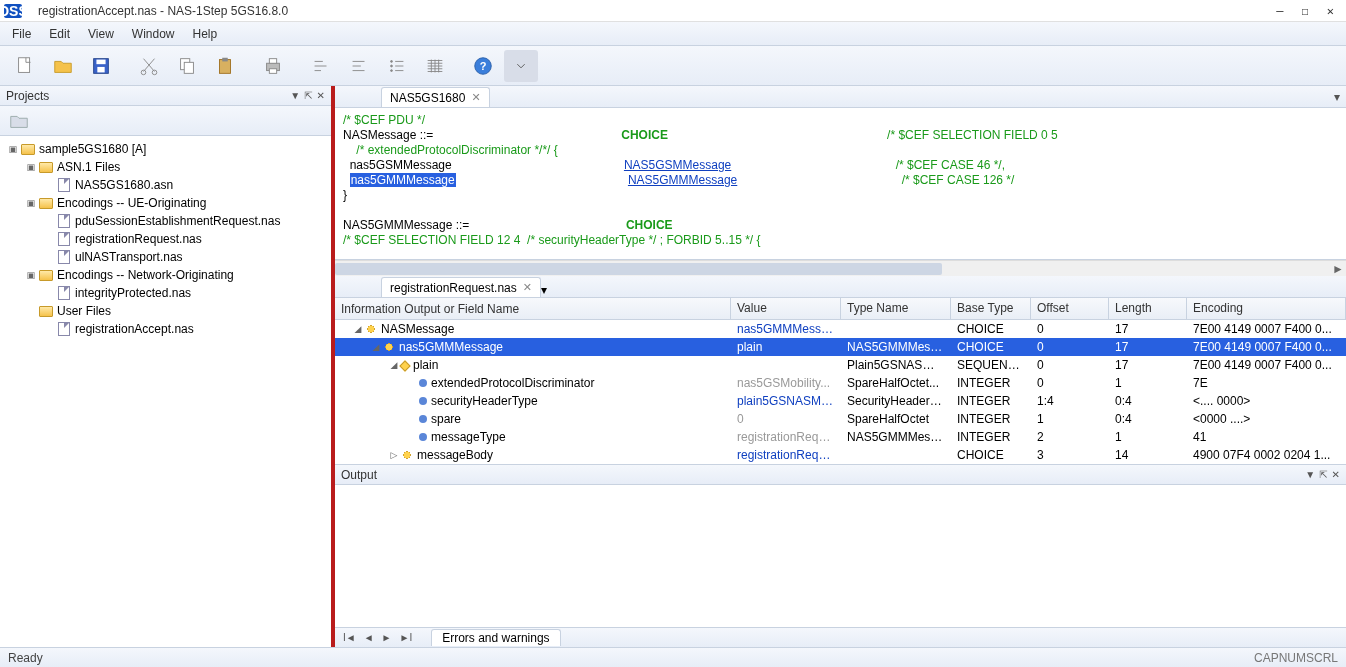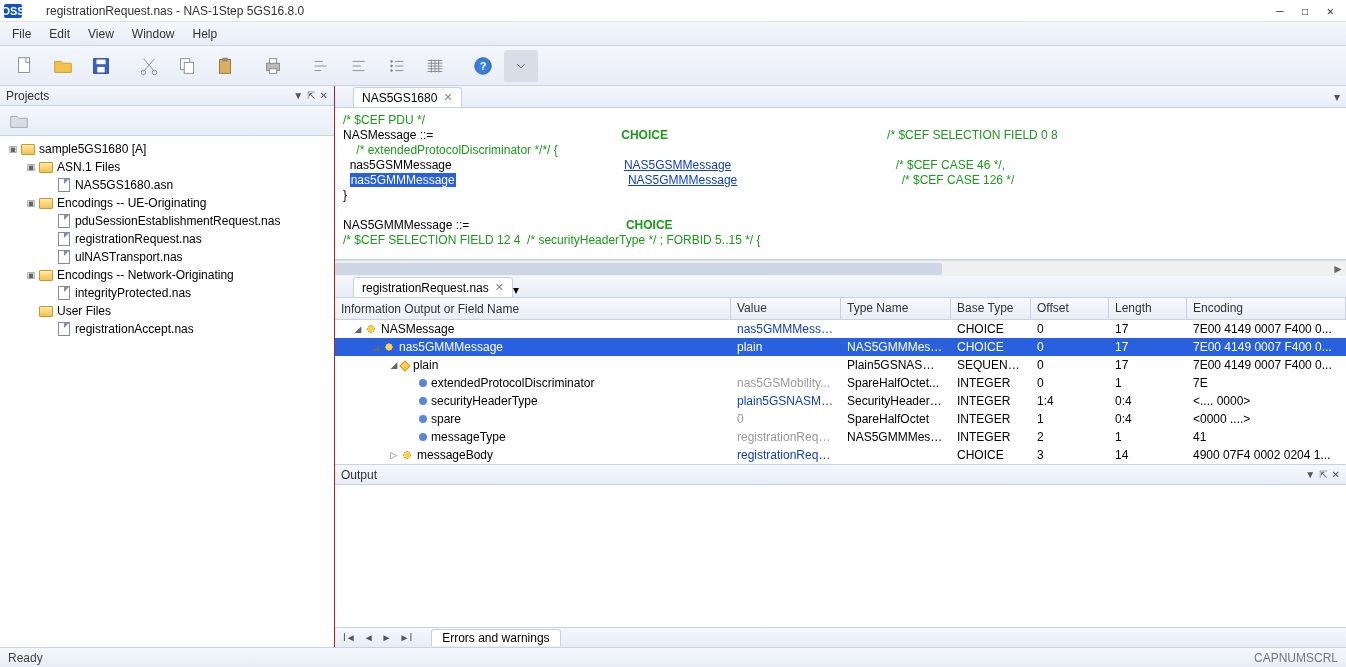--- a/index.html
+++ b/index.html
@@ -1,43 +1,43 @@
 <!DOCTYPE html>
 <html><head>
 <meta charset="utf-8">
 <style>
 * { margin:0; padding:0; box-sizing:border-box; font-family:"Segoe UI",Tahoma,sans-serif; font-size:12px; }
 body { width:1346px; height:667px; background:#fff; display:flex; flex-direction:column; overflow:hidden; }
 .titlebar { height:22px; background:#fff; display:flex; align-items:center; padding:0 4px; border-bottom:1px solid #e0e0e0;}
-.titlebar .logo { width:18px; height:14px; background:#1050c0; color:#fff; font-size:11px; font-weight:bold; display:flex; align-items:center; justify-content:center; border-radius:2px; margin-right:24px;}
+.titlebar .logo { width:18px; height:14px; background:#1050c0; color:#fff; font-size:14px; font-weight:bold; display:flex; align-items:center; justify-content:center; border-radius:2px; margin-right:16px;}
 .titlebar .title { flex:1; color:#333; }
 .titlebar .winbtns { display:flex; gap:18px; padding-right:8px;}
 .titlebar .winbtns span { font-family:monospace; font-size:12px; color:#333;}
 .menubar { height:24px; background:linear-gradient(#f4f7fc,#e7edf7); display:flex; align-items:center; padding-left:12px; gap:18px; border-bottom:1px solid #c8d2e0;}
 .menubar span { color:#333; }
 .toolbar { height:40px; background:linear-gradient(#f4f7fc,#e7edf7); display:flex; align-items:center; padding-left:8px; gap:4px; border-bottom:1px solid #c8d2e0;}
 .tbtn { width:34px; height:32px; display:flex; align-items:center; justify-content:center; border-radius:3px;}
 .tbtn svg { width:22px; height:22px; }
 .tsep { width:6px; }
 .mainrow { flex:1; display:flex; min-height:0;}
-.projects { width:335px; display:flex; flex-direction:column; border-right:1px solid #b91c1c; background:#fff;}
+.projects { width:335px; display:flex; flex-direction:column; border-right:4px solid #b91c1c; background:#fff;}
 .panelhead { height:20px; background:linear-gradient(#f4f7fc,#e7edf7); display:flex; align-items:center; padding:0 6px; border-bottom:1px solid #c8d2e0; font-size:12px; color:#333;}
 .panelhead .spacer { flex:1;}
 .panelhead .pbtn { font-size:10px; color:#555; margin-left:4px;}
 .ptoolbar { height:30px; background:linear-gradient(#f4f7fc,#e7edf7); display:flex; align-items:center; padding-left:6px; border-bottom:1px solid #c8d2e0;}
 .ptree { flex:1; overflow:auto; padding:4px 2px;}
 .treerow { display:flex; align-items:center; height:18px; padding-left:4px; white-space:nowrap;}
 .tw { width:14px; text-align:center; color:#666; font-size:9px;}
 .ticon { width:16px; height:14px; margin-right:3px; display:inline-flex; align-items:center; justify-content:center;}
 .folder { width:14px; height:11px; background:linear-gradient(#ffe9a8,#f5c24b); border:1px solid #c79a2a; border-radius:1px;}
 .file { width:12px; height:14px; background:#fff; border:1px solid #88a; position:relative;}
 .file::after{content:"";position:absolute;right:-1px;top:-1px;border:3px solid transparent;border-left-color:#88a;border-top-color:#88a;}
 .rightcol { flex:1; display:flex; flex-direction:column; min-width:0;}
 .edtabs { height:22px; background:linear-gradient(#f4f7fc,#e7edf7); display:flex; align-items:flex-end; padding-left:18px; border-bottom:1px solid #c8d2e0; position:relative;}
-.edtab { height:20px; background:#fff; border:1px solid #c8d2e0; border-bottom:none; border-radius:3px 3px 0 0; display:flex; align-items:center; padding:0 8px; gap:6px; font-size:12px;}
+.edtab { height:20px; background:#fff; border:1px solid #c8d2e0; border-bottom:none; border-radius:3px 3px 0 0; display:flex; align-items:center; padding:0 8px; gap:6px; font-size:12px;margin-left:28px;}
 .edtab .x { color:#888; font-size:11px;}
 .edtabs .drop { position:absolute; right:6px; top:4px; color:#555;}
 .editor { height:152px; background:#fff; overflow:auto; font-family:Consolas,monospace; font-size:13px; padding:4px 8px; border-bottom:1px solid #c8d2e0; position:relative; white-space:pre;}
 .c-comment{color:#1a9a1a;} .c-kw{color:#1a9a1a; font-weight:bold;}
 .c-link{color:#1040c0; text-decoration:underline;}
 .c-sel{background:#2860e0;color:#fff;padding:0 1px;}
 .hscroll{height:16px;background:#f0f0f0;border-top:1px solid #ddd;position:relative;}
 .hscroll .thumb{position:absolute;left:0;top:2px;height:12px;width:60%;background:#cdd6e4;border-radius:2px;}
 .hscroll .ar{position:absolute;top:0;width:16px;height:16px;display:flex;align-items:center;justify-content:center;color:#666;}
 .gridtabs { height:22px; background:linear-gradient(#f4f7fc,#e7edf7); display:flex; align-items:flex-end; padding-left:18px; border-bottom:1px solid #c8d2e0; position:relative;}
@@ -61,21 +61,21 @@
 .outnav .otab{background:#fff;border:1px solid #c8d2e0;border-bottom:none;border-radius:3px 3px 0 0;padding:1px 10px;margin-left:13px;}
 .status{height:20px;background:linear-gradient(#f4f7fc,#e7edf7);display:flex;align-items:center;padding:0 8px;border-top:1px solid #c8d2e0;color:#444;}
 .status .spacer{flex:1;}
 .status .ind{color:#777;}
 </style>
 </head>
 <body>
 
 <div class="titlebar">
   <div class="logo">OSS</div>
-  <div class="title">registrationRequest.nas - NAS-1Step 5GS16.8.0</div>
+  <div class="title">registrationAccept.nas - NAS-1Step 5GS16.8.0</div>
   <div class="winbtns">
     <span>—</span>
     <span>☐</span>
     <span>✕</span>
   </div>
 </div>
 
 <div class="menubar">
   <span>File</span>
   <span>Edit</span>
@@ -289,21 +289,21 @@
 
   <div class="rightcol">
     <div class="edtabs">
       <div class="edtab">
         <span>NAS5GS1680</span>
         <span class="x">✕</span>
       </div>
       <span class="drop">▾</span>
     </div>
     <div class="editor"><span class="c-comment">/* $CEF PDU */</span>
-<span>NASMessage ::=</span>                        <span class="c-kw">CHOICE</span>                            <span class="c-comment">/* $CEF SELECTION FIELD 0 8</span>
+<span>NASMessage ::=</span>                        <span class="c-kw">CHOICE</span>                            <span class="c-comment">/* $CEF SELECTION FIELD 0 5</span>
 <span class="c-comment">    /* extendedProtocolDiscriminator */*/ {</span>
 <span>  nas5GSMMessage</span>                      <span class="c-link">NAS5GSMMessage</span>                     <span class="c-comment">/* $CEF CASE 46 */,</span>
 <span>  </span><span class="c-sel">nas5GMMMessage</span>                      <span class="c-link">NAS5GMMMessage</span>                     <span class="c-comment">/* $CEF CASE 126 */</span>
 <span>}</span>
 <span></span>
 <span>NAS5GMMMessage ::=</span>                    <span class="c-kw">CHOICE</span>
 <span class="c-comment">/* $CEF SELECTION FIELD 12 4  /* securityHeaderType */ ; FORBID 5..15 */ {</span></div>
     <div class="hscroll">
       <div class="ar" style="left:0">◄</div>
       <div class="thumb"></div>

